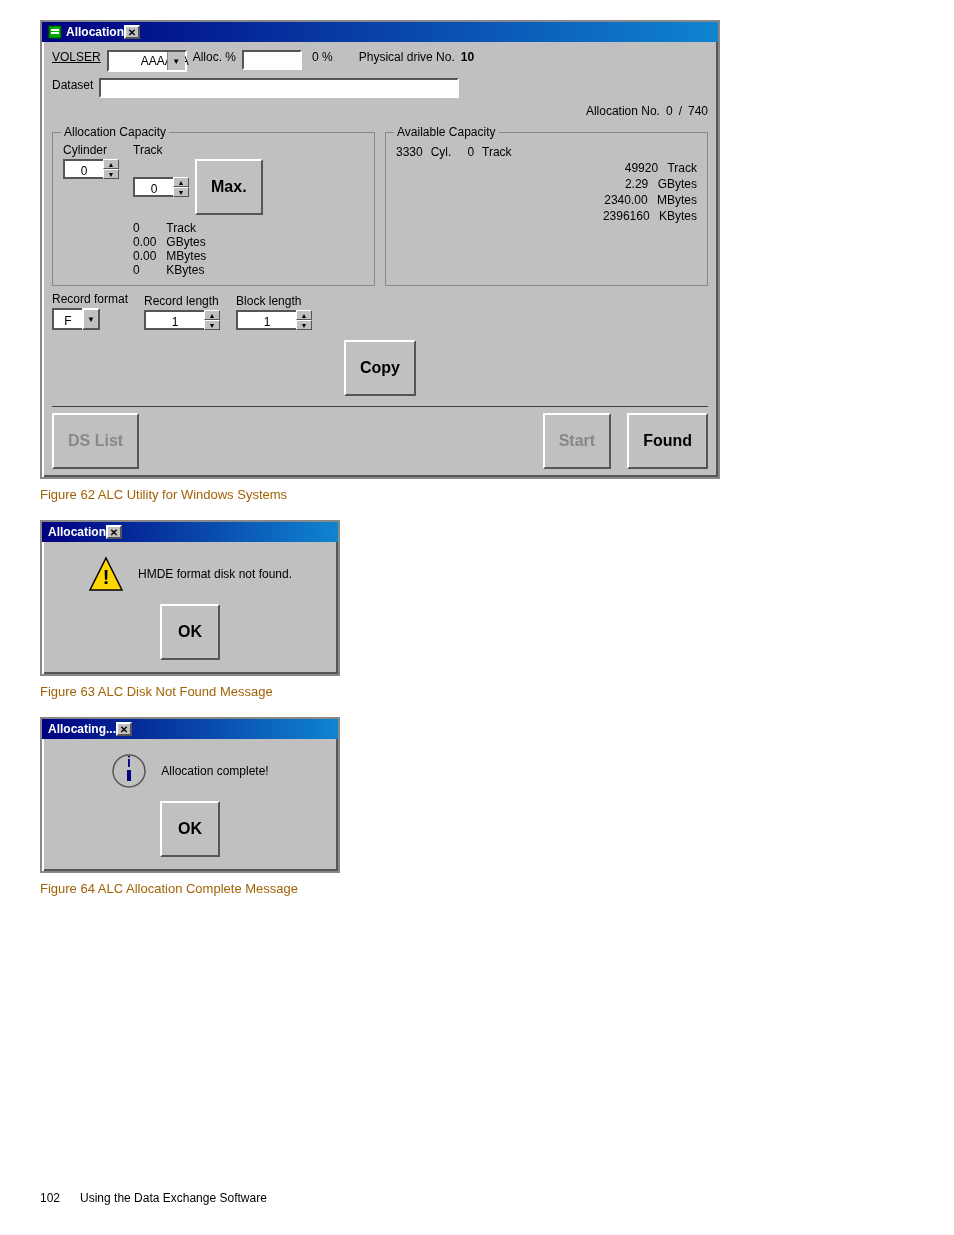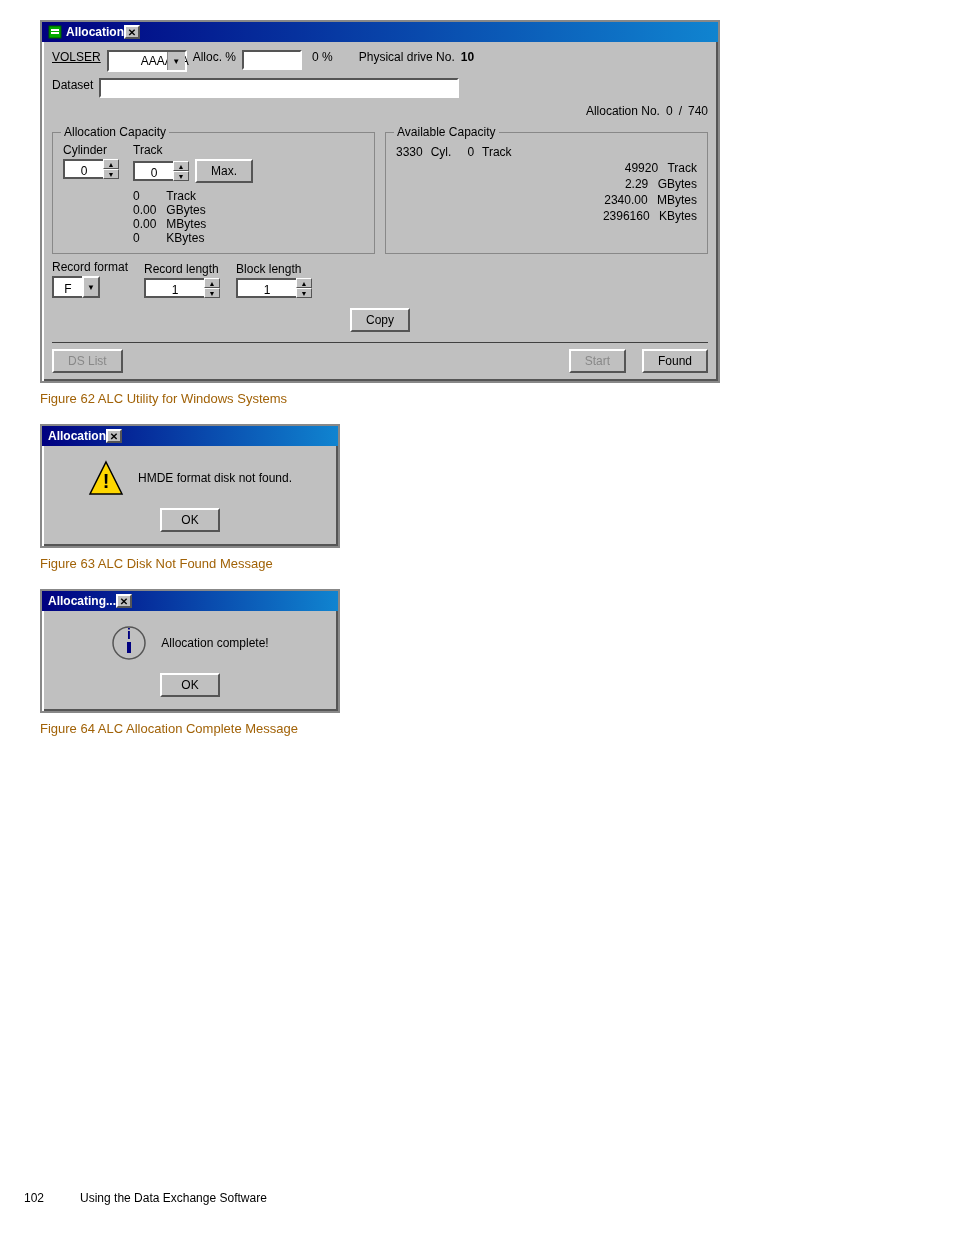--- a/index.html
+++ b/index.html
@@ -178,24 +178,25 @@
       justify-content: center;
       cursor: pointer;
       line-height: 1;
     }
 
     .win-button {
       background: #c0c0c0;
       border: 2px solid #fff;
       border-right-color: #555;
       border-bottom-color: #555;
-      padding: 3px 14px;
-      font-size: 12px;
+      padding: 17px 14px;
+      font-size: 16px;
       cursor: pointer;
       font-family: Arial, sans-serif;
+      font-weight: bold;
     }
 
     .win-button-disabled {
       color: #888;
       cursor: default;
     }
 
     .allocation-content {
       display: flex;
       gap: 10px;
@@ -537,16 +538,16 @@
         </svg>
         <span class="small-dialog-text">Allocation complete!</span>
       </div>
       <div class="win-button" style="width:60px;text-align:center;">OK</div>
     </div>
   </div>
 
   <div class="figure-caption">Figure 64  ALC Allocation Complete Message</div>
 </div>
 
-<div style="position:fixed; bottom:30px; left:24px; font-size:12px; display:flex; gap:36px;">
+<div style="position:fixed; bottom:30px; left:40px; font-size:12px; display:flex; gap:20px;">
   <span>102</span>
   <span>Using the Data Exchange Software</span>
 </div>
 
 </body></html>

